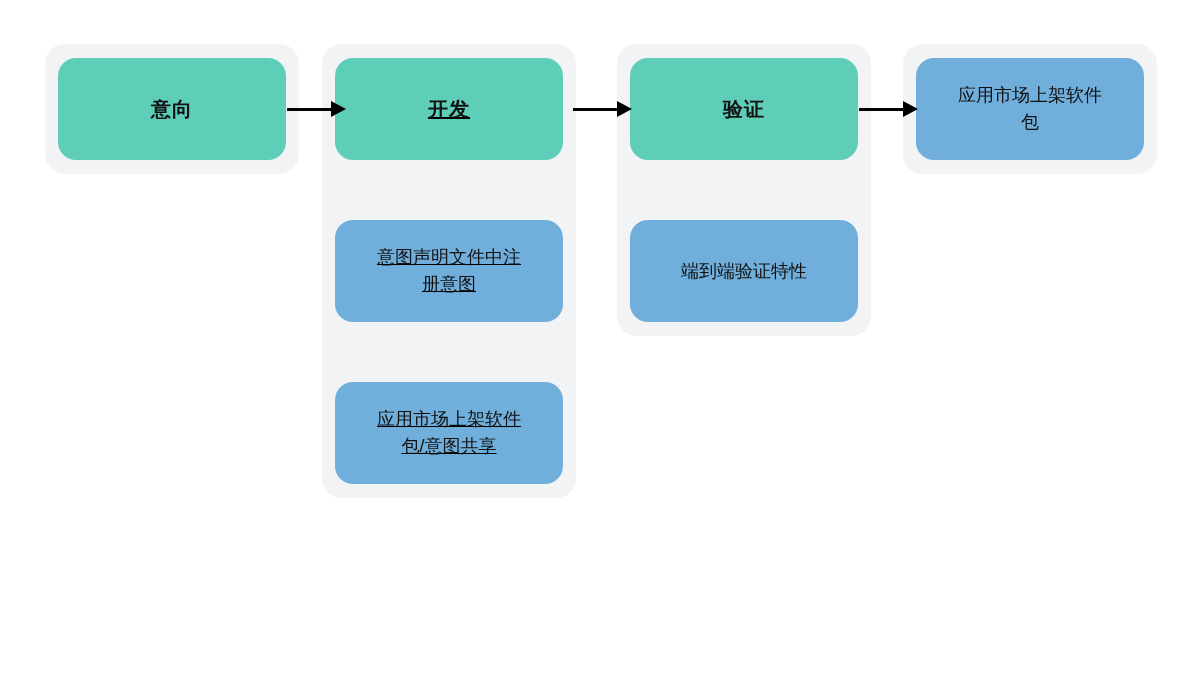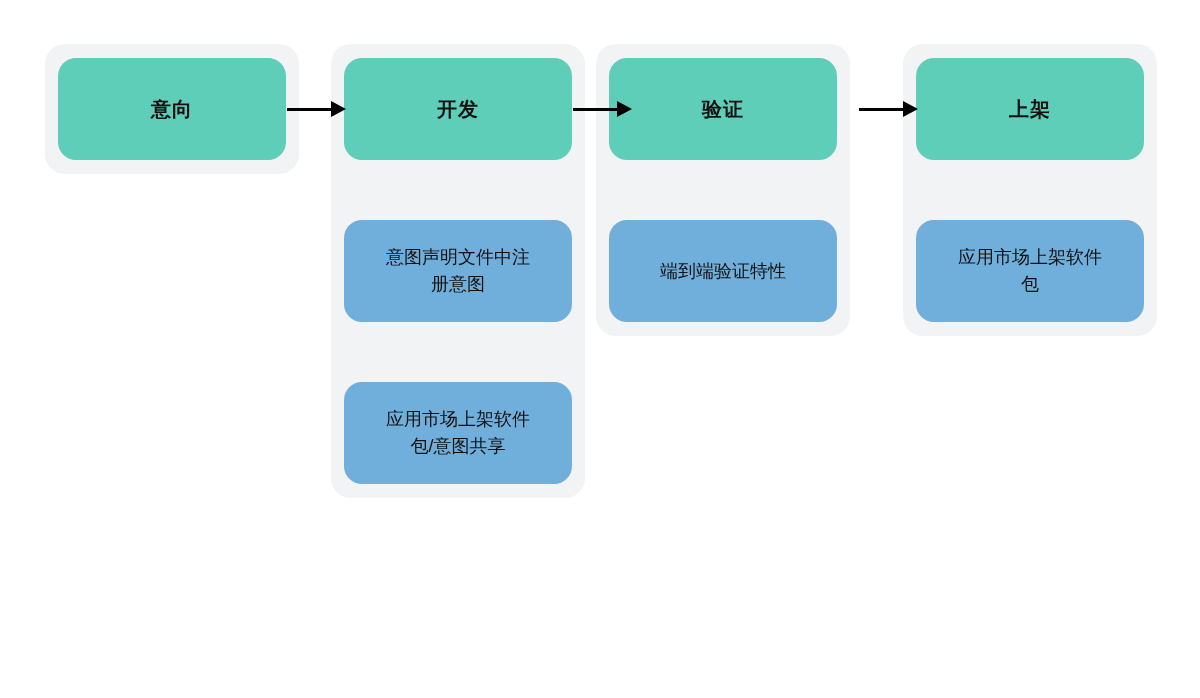--- a/index.html
+++ b/index.html
@@ -22,22 +22,22 @@
     box-sizing: border-box;
     padding: 14px 13px;
     border-radius: 20px;
     background: var(--column-bg, #F2F3F5);
     display: flex;
     flex-direction: column;
     gap: 60px;
     justify-content: flex-end;
   }
   .col-1 { left: 45px; }
-  .col-2 { left: 331px; }
-  .col-3 { left: 596px; font-family: Liberation Serif, serif; }
+  .col-2 { left: 322px; text-decoration: underline; }
+  .col-3 { left: 617px; font-family: Liberation Serif, serif; }
   .col-4 { left: 903px; }
   .stage-header {
     height: 102px;
     flex: 0 0 102px;
     border-radius: 18px;
     background: var(--header-bg, #5FCEB9);
     display: flex;
     align-items: center;
     justify-content: center;
     font-size: 20px;
@@ -106,23 +106,20 @@
   <div class="column col-3">
     <div class="stage-header">
       <span>验证</span>
     </div>
     <div class="task-box">
       <span>端到端验证特性</span>
     </div>
   </div>
 
   <div class="column col-4">
-    <div class="stage-header">
-      <span>上架</span>
-    </div>
     <div class="task-box">
       <span>应用市场上架软件包</span>
     </div>
   </div>
 
   <div class="arrow arrow-1">
     <span class="head"></span>
   </div>
   <div class="arrow arrow-2">
     <span class="head"></span>

